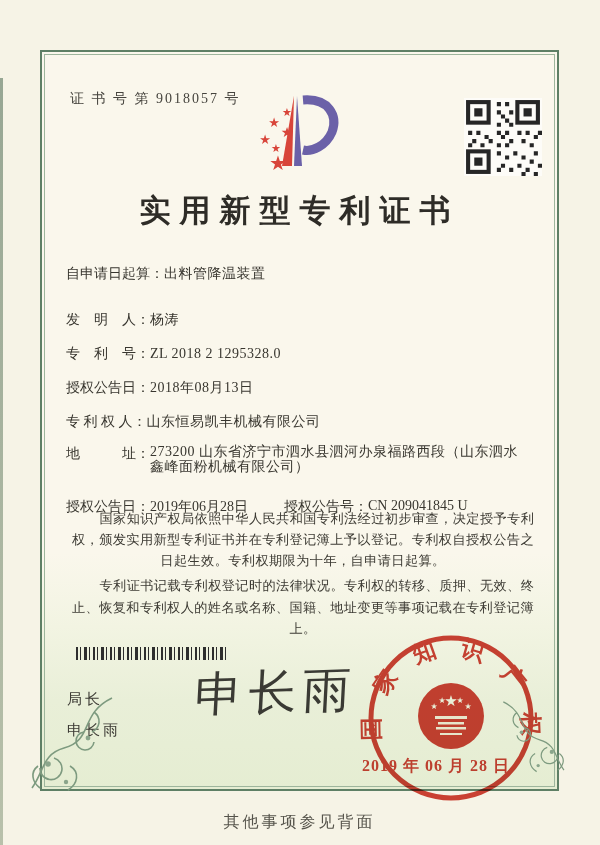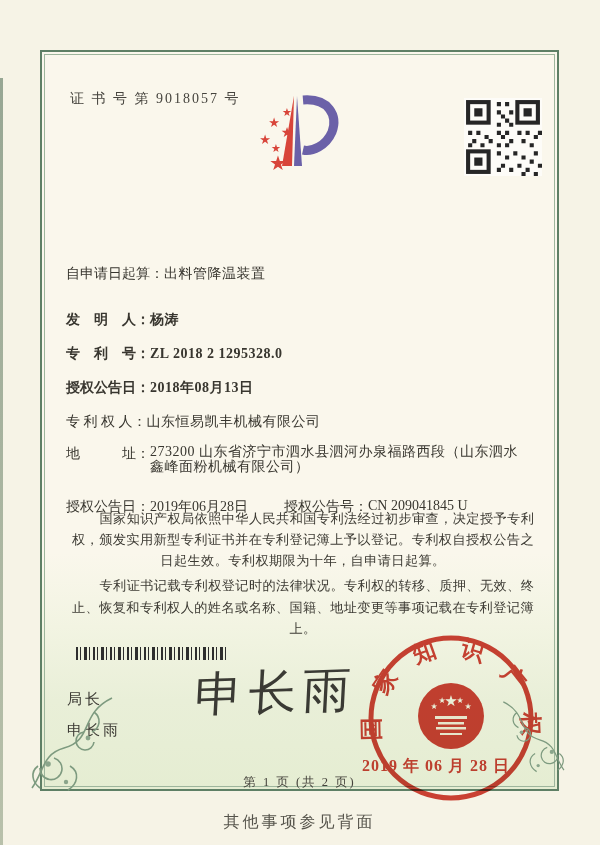--- a/index.html
+++ b/index.html
@@ -28,21 +28,21 @@
   .qr{position:absolute;left:422px;top:46px;width:78px;height:78px;}
   .title{
     position:absolute;left:0;top:138px;width:100%;text-align:center;
     font-size:31px;font-weight:bold;letter-spacing:9px;color:#2e2c27;
   }
   .fields{position:absolute;left:24px;top:212px;width:470px;font-size:14px;color:#38362f;}
   .frow{display:flex;align-items:flex-start;line-height:20px;}
   .frow .lab{white-space:pre;flex:none;}
   .frow .val{letter-spacing:.5px;}
   .mb-big{margin-bottom:26px;}
-  .mb{margin-bottom:14px;font-weight:bold;}
+  .mb{margin-bottom:14px;}
   .mb-s{margin-bottom:12px;}
   .addr .val{width:372px;line-height:15px;}
   .grant{display:flex;margin-top:24px;}
   .grant .pair{display:flex;}
   .grant .pair+.pair{margin-left:36px;text-align:center;}
   .paras{position:absolute;left:22px;top:452px;width:478px;font-size:13.2px;
     line-height:1.6;color:#3c3a33;letter-spacing:.4px;}
   .paras p{margin:4px;text-indent:2.1em;text-align:center;}
   .barcode{position:absolute;left:34px;top:595px;width:150px;height:13px;
     background:repeating-linear-gradient(90deg,
@@ -103,20 +103,21 @@
         <rect x="10" y="58" width="8" height="8"></rect>
         <path d="M32 4h4v4h-4z M40 4h4v4h-4z M32 12h4v4h-4z M36 16h4v4h-4z M44 12h4v4h-4z M40 20h4v4h-4z M32 24h4v4h-4z M44 24h4v4h-4z
                  M4 32h4v4h-4z M12 32h4v4h-4z M20 36h4v4h-4z M8 40h4v4h-4z M16 44h4v4h-4z M4 44h4v4h-4z M24 40h4v4h-4z
                  M32 32h4v4h-4z M40 32h4v4h-4z M36 36h4v4h-4z M44 40h4v4h-4z M32 44h4v4h-4z M40 44h4v4h-4z
                  M52 32h4v4h-4z M60 32h4v4h-4z M68 36h4v4h-4z M56 40h4v4h-4z M64 44h4v4h-4z M72 32h4v4h-4z
                  M32 52h4v4h-4z M40 56h4v4h-4z M36 64h4v4h-4z M32 68h4v4h-4z M44 68h4v4h-4z M48 52h4v4h-4z
                  M56 56h4v4h-4z M52 64h4v4h-4z M60 68h4v4h-4z M68 52h4v4h-4z M64 60h4v4h-4z M72 64h4v4h-4z M68 72h4v4h-4z M56 72h4v4h-4z"></path>
       </g>
     </svg>
 
+    <div class="title">实用新型专利证书</div>
 
     <div class="fields">
       <div class="frow mb-big">
         <span class="lab">自申请日起算：</span>
         <span class="val">出料管降温装置</span>
       </div>
       <div class="frow mb">
         <span class="lab">发　明　人：</span>
         <span class="val">杨涛</span>
       </div>
@@ -178,21 +179,20 @@
       <text x="114" y="79" font-size="8" fill="#fff" text-anchor="middle">★</text>
       <g fill="#fdf6f2">
         <rect x="81" y="86" width="32" height="3"></rect>
         <rect x="84" y="92" width="26" height="2.5"></rect>
         <rect x="82" y="97" width="30" height="2.5"></rect>
         <rect x="86" y="103" width="22" height="2"></rect>
       </g>
       <text x="8" y="141" font-size="16" fill="#cf392c" font-weight="bold" letter-spacing="1">2019 年 06 月 28 日</text>
     </svg>
 
-    <div class="page-info">第 1 页 (共 2 页)</div>
   </div>
 
   <svg class="orn orn-bl" viewBox="0 0 95 102">
     <g fill="none" stroke="#7d9a7f" stroke-width="1.6">
       <path d="M88,6 C55,22 70,48 40,56 C18,62 20,80 8,96"></path>
       <path d="M60,40 a9,9 0 1 0 10,10"></path>
       <path d="M30,66 a11,11 0 1 1 -14,10"></path>
       <path d="M46,74 C56,80 54,92 44,98"></path>
       <path d="M14,74 C6,80 8,90 16,96"></path>
       <path d="M70,20 C78,26 76,36 68,40"></path>

